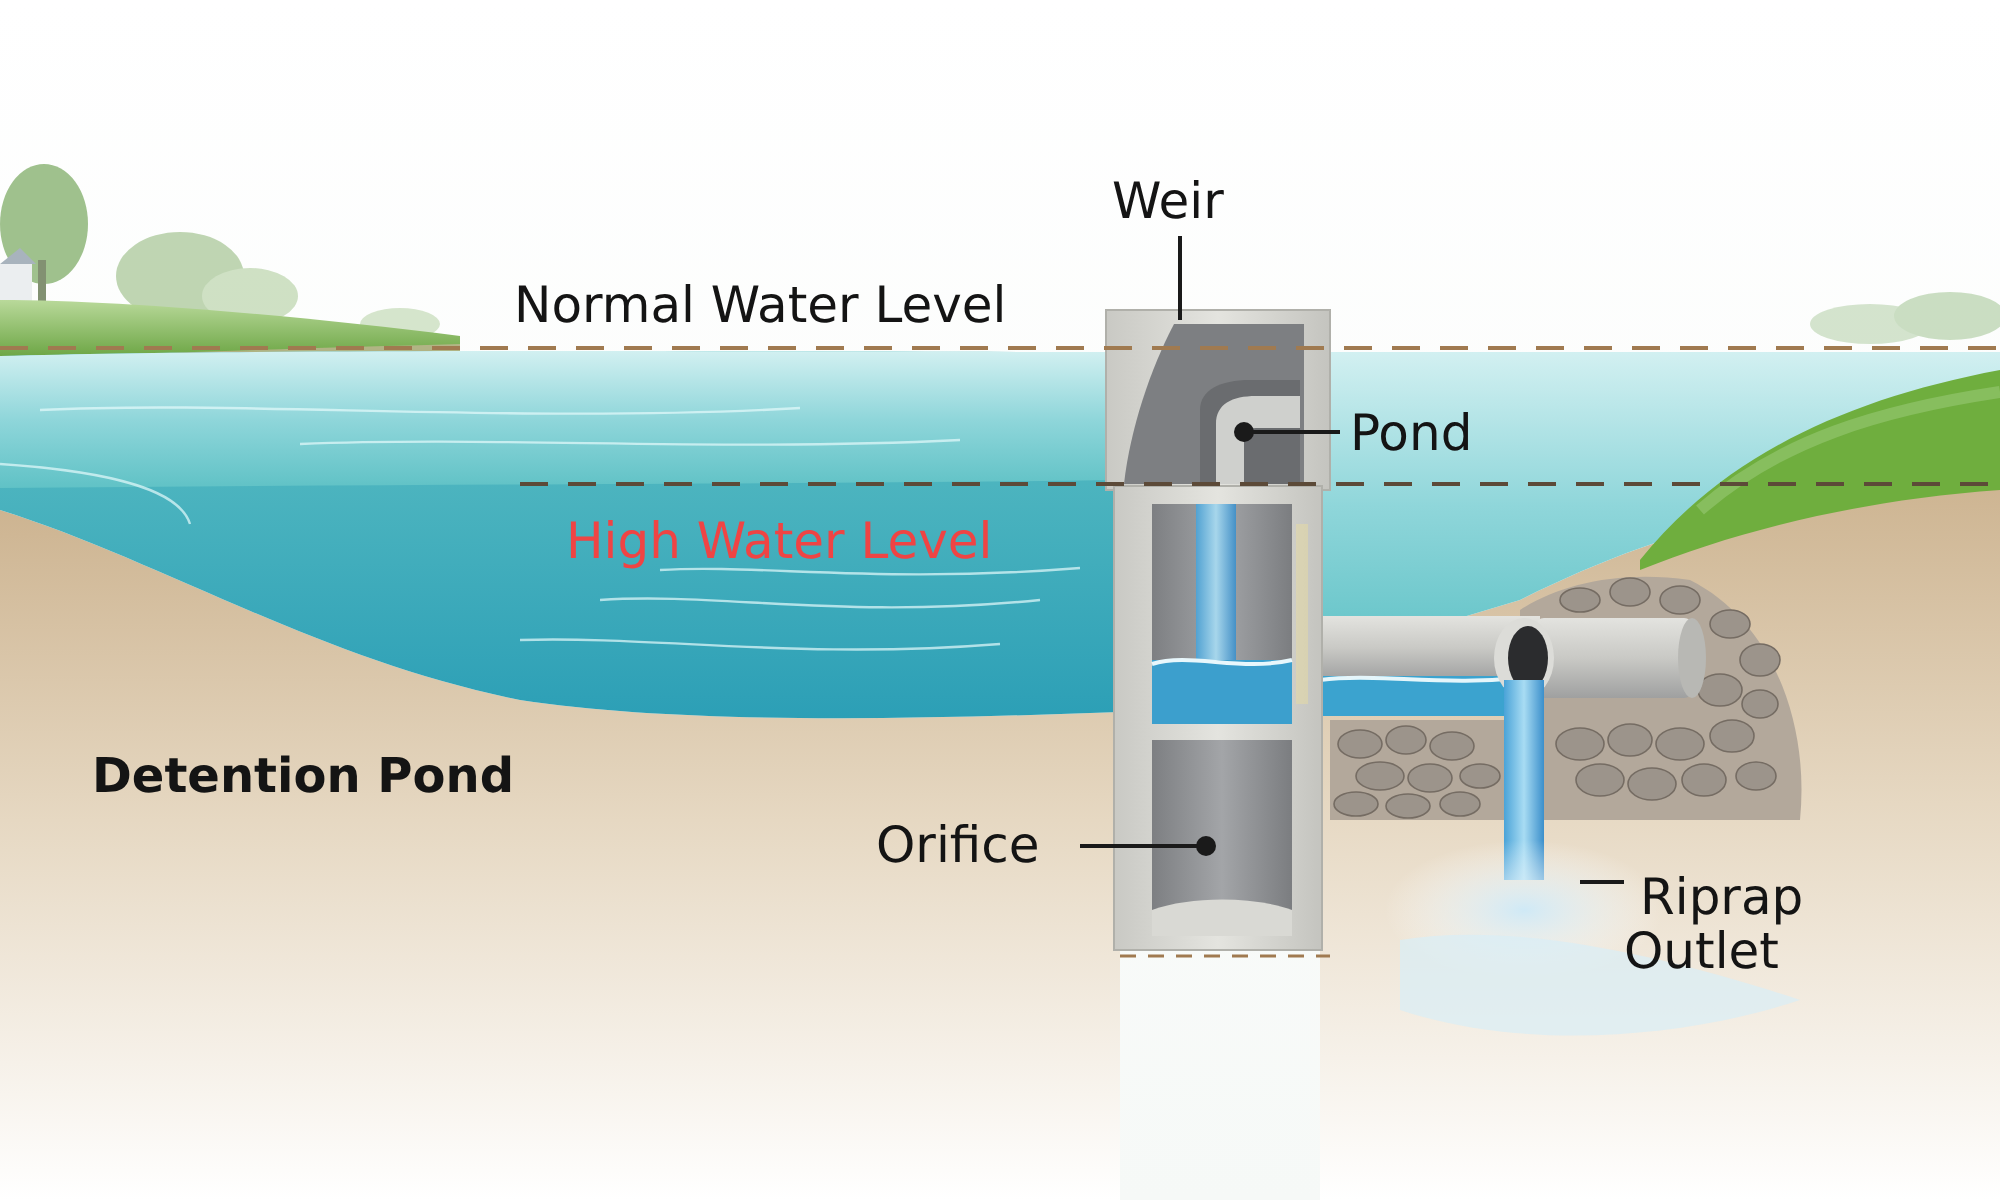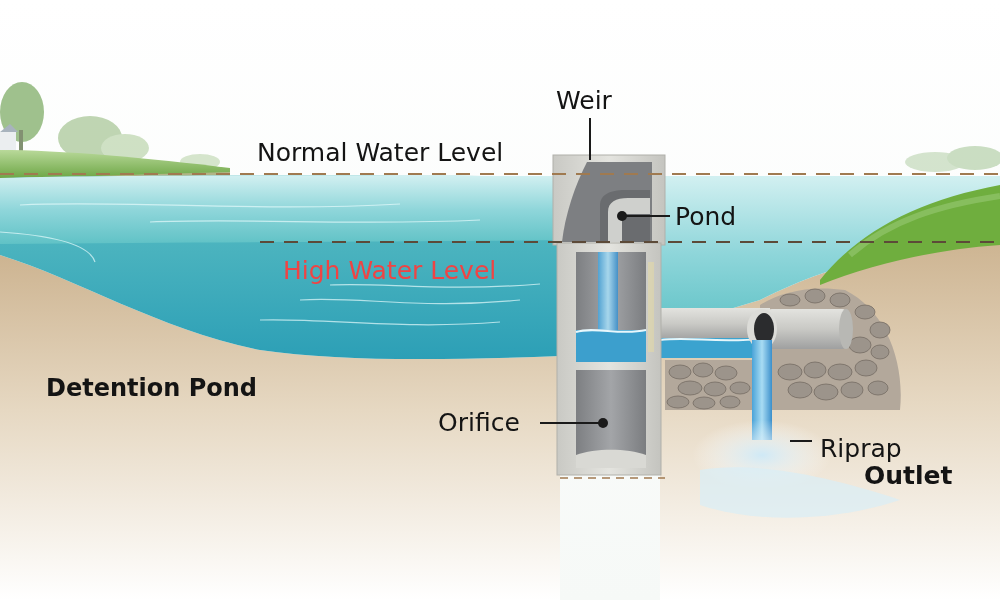--- a/index.html
+++ b/index.html
@@ -178,14 +178,14 @@
     <line x1="790" y1="441" x2="812" y2="441" stroke="#1a1a1a" stroke-width="2"></line>
   </svg>
 
   <div class="label normal" style="left:556px;top:88px;">Weir</div>
   <div class="label normal" style="left:257px;top:140px;">Normal Water Level</div>
   <div class="label normal" style="left:675px;top:204px;">Pond</div>
   <div class="label normal dark-teal" style="left:283px;top:258px;">High Water Level</div>
   <div class="label bold" style="left:46px;top:376px;">Detention Pond</div>
   <div class="label normal" style="left:438px;top:410px;">Orifice</div>
   <div class="label normal" style="left:820px;top:436px;">Riprap</div>
-  <div class="label normal" style="left:864px;top:463px;font-weight:bold;">Outlet</div>
+  <div class="label normal" style="left:812px;top:463px;">Outlet</div>
 </div>
 
 </body></html>

